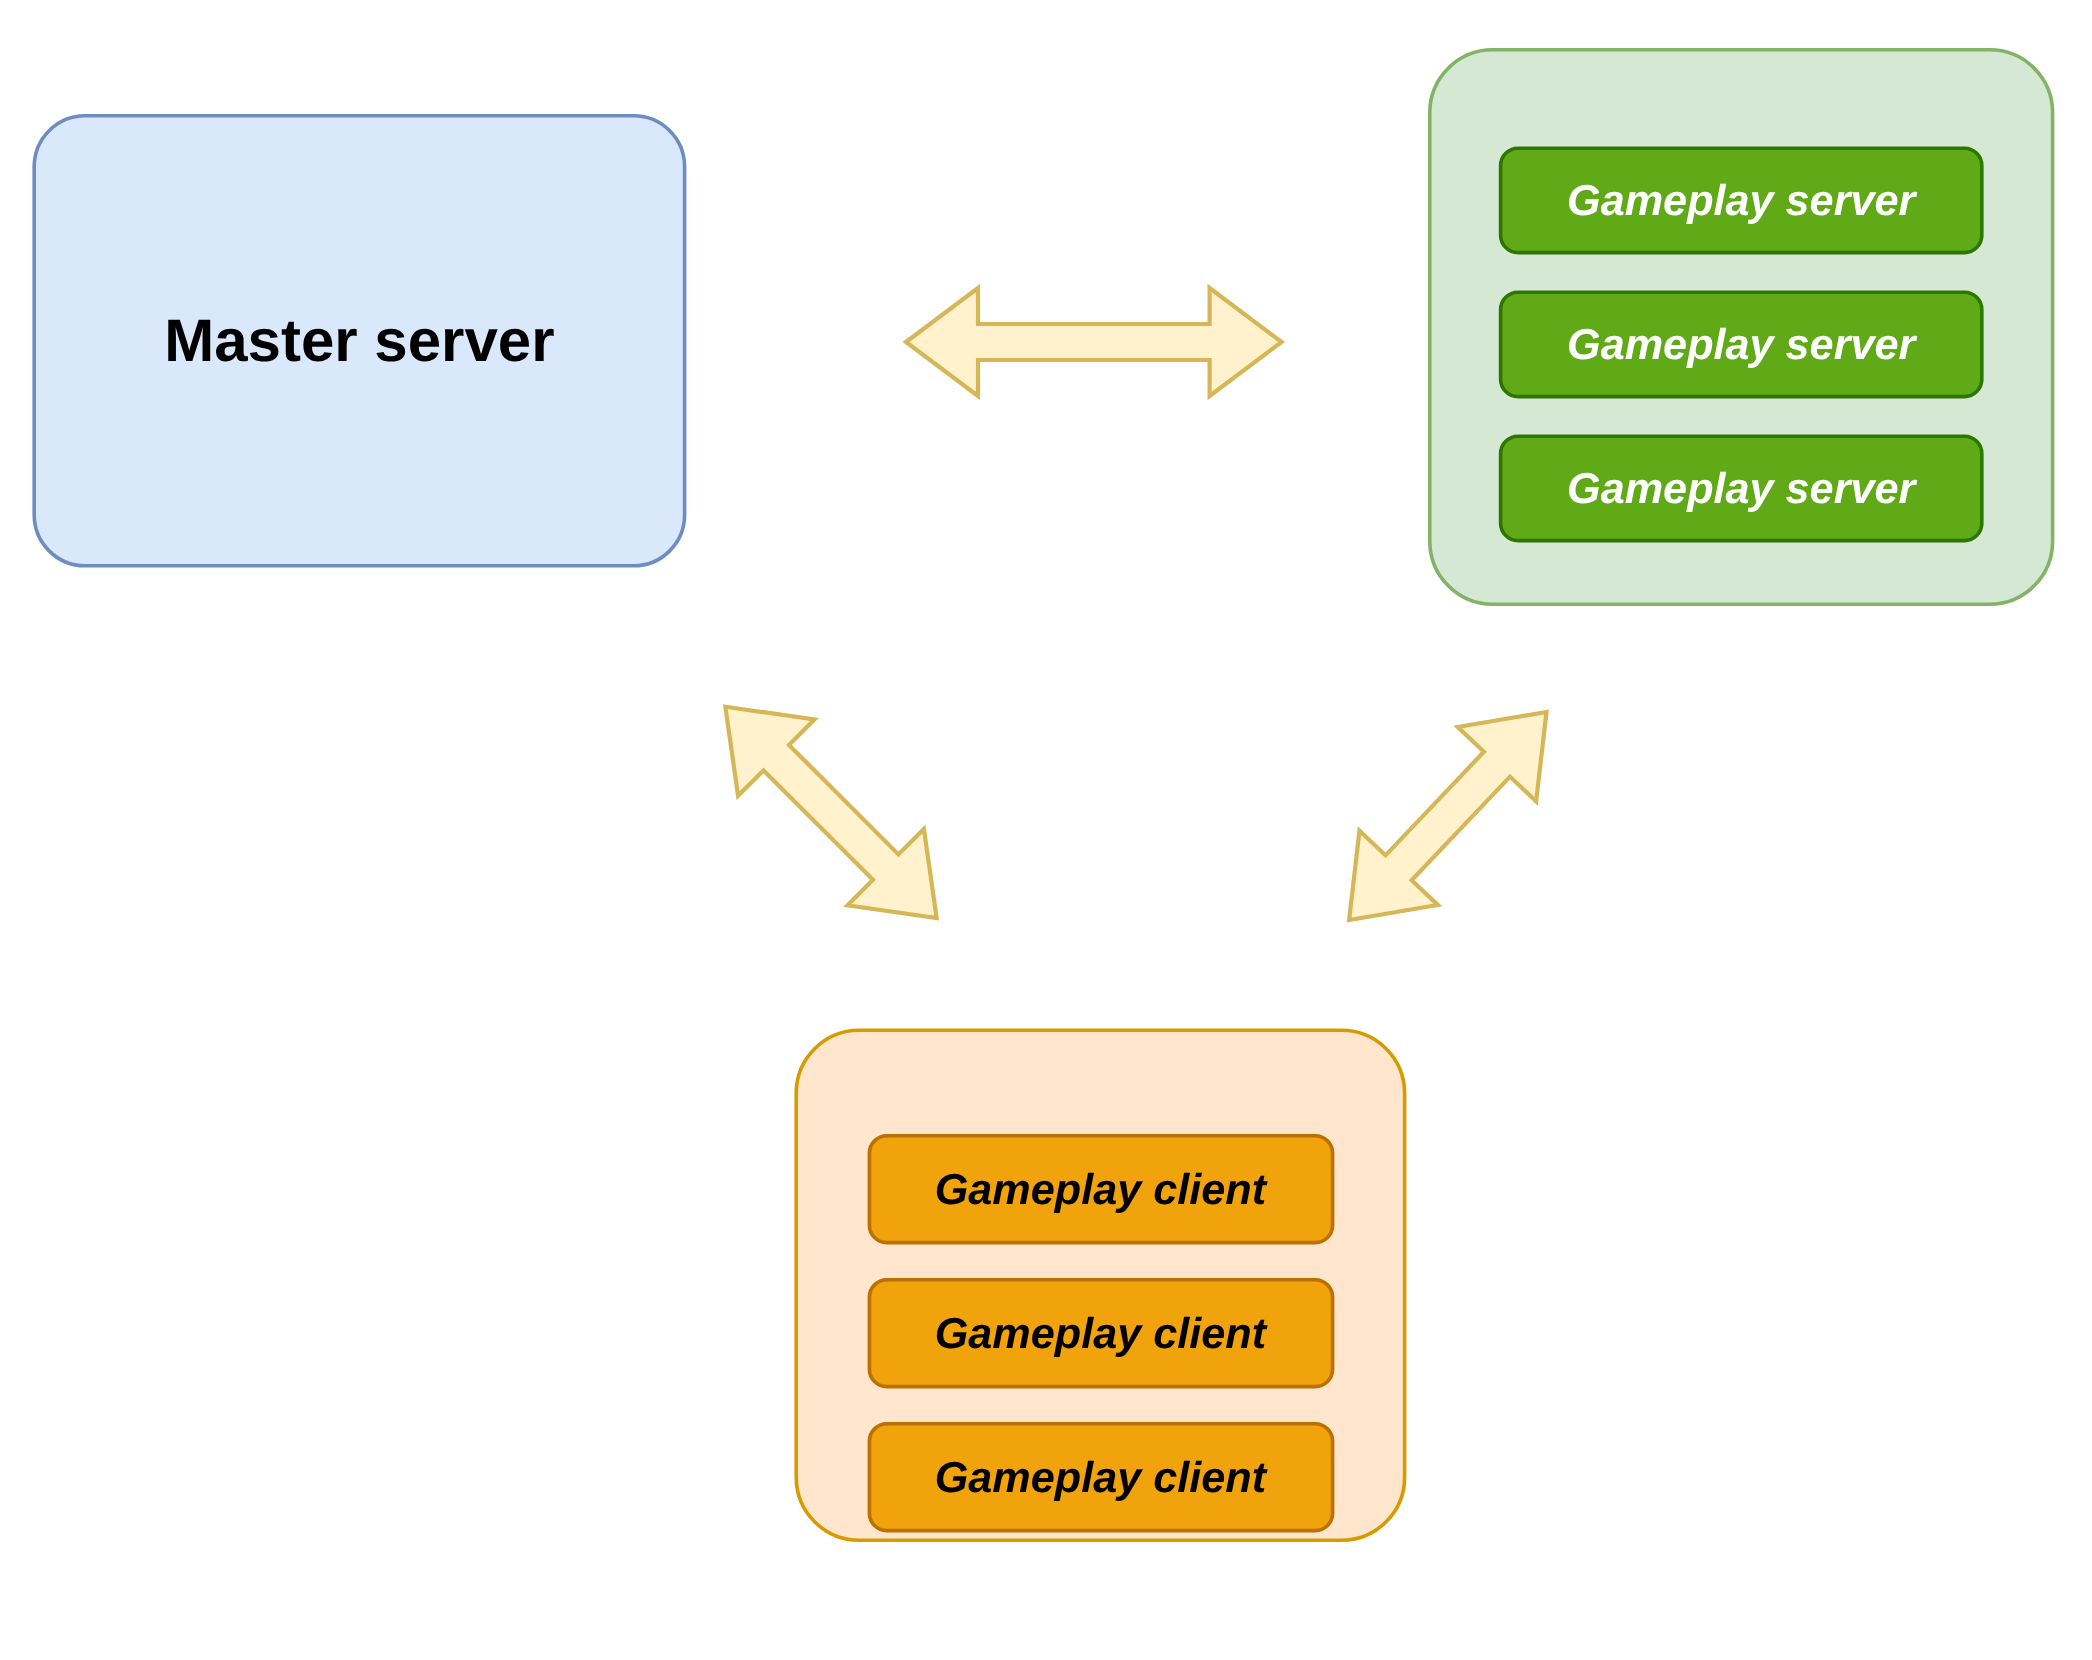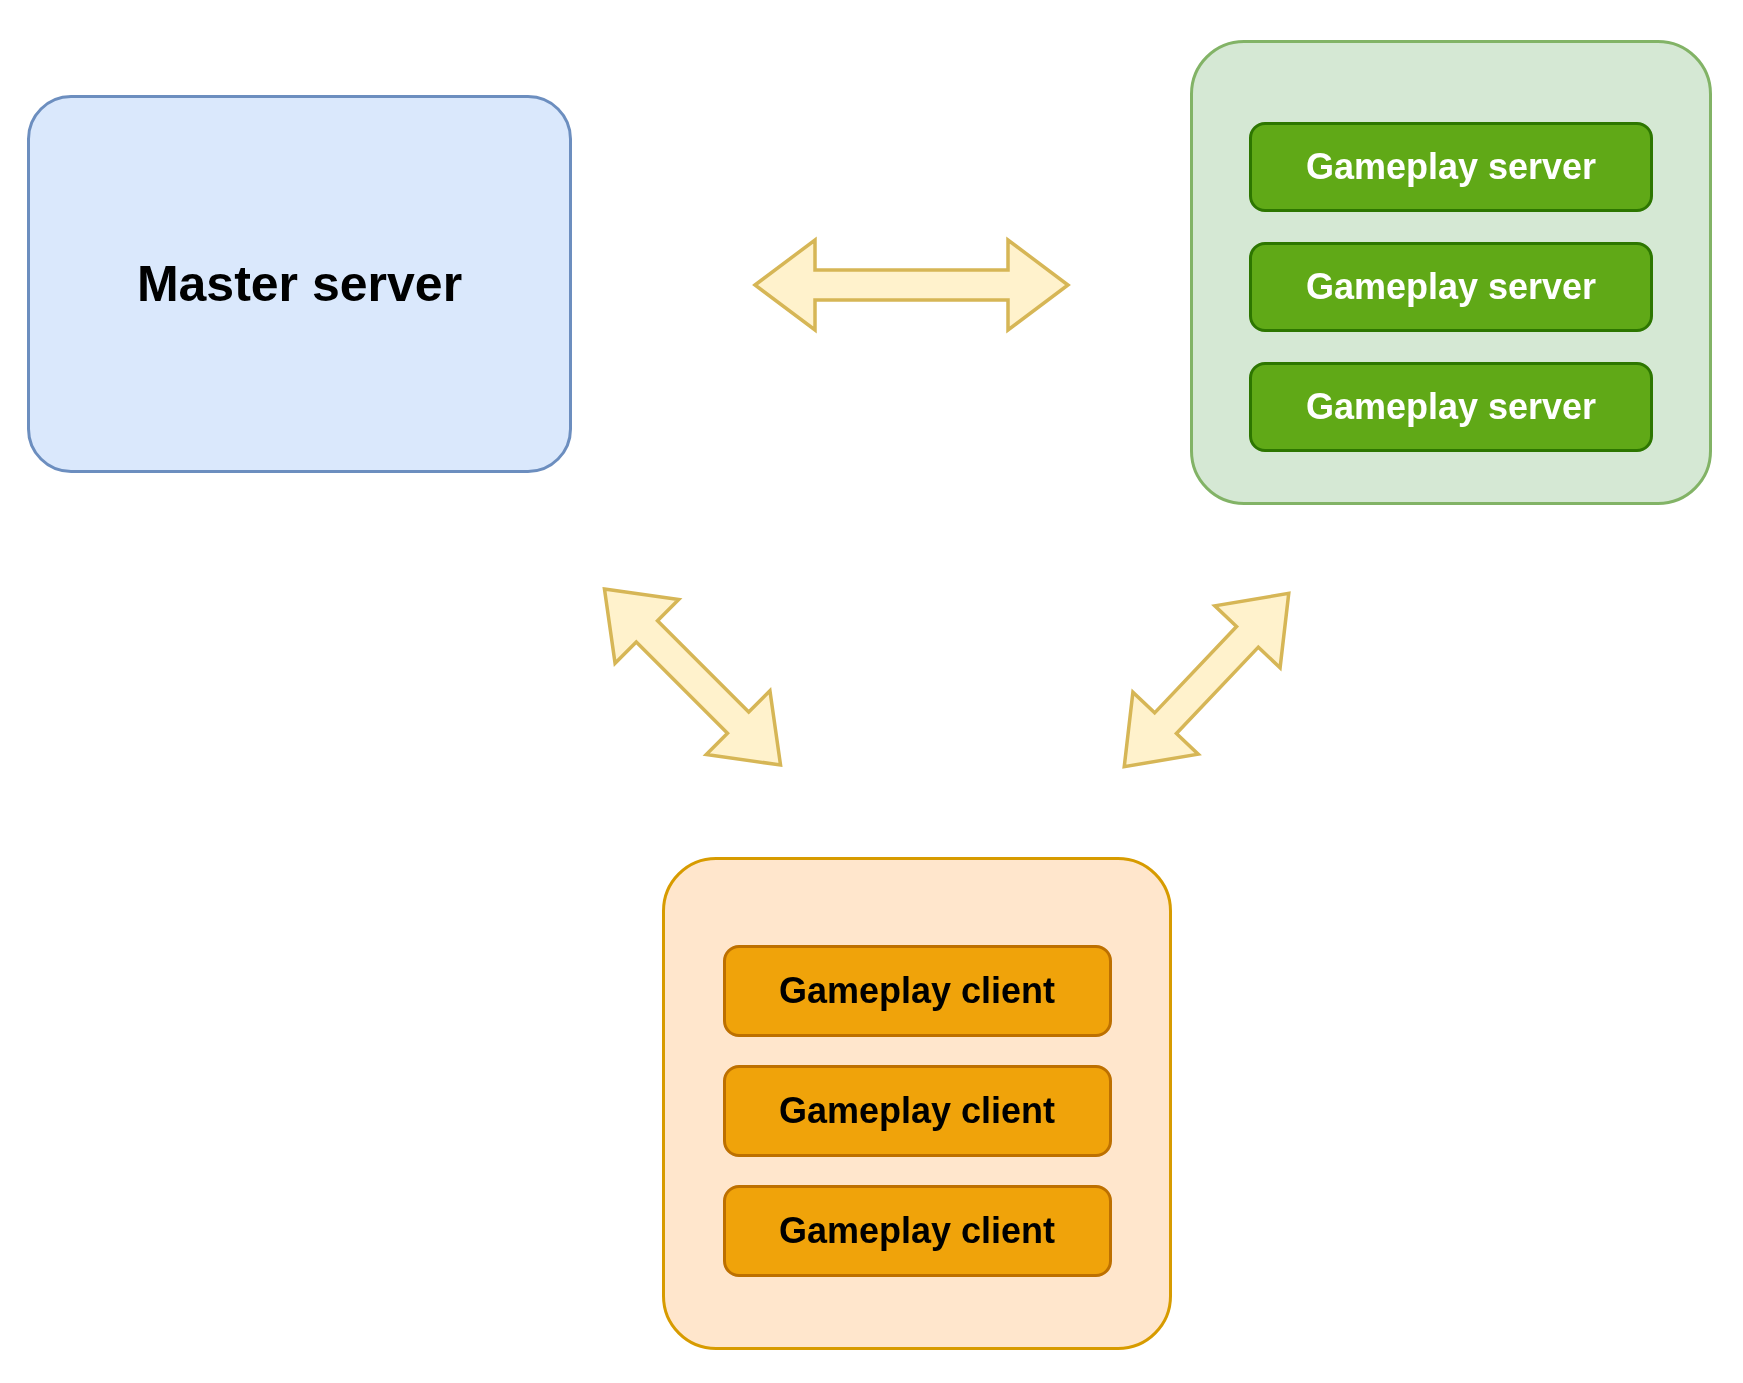--- a/index.html
+++ b/index.html
@@ -39,36 +39,37 @@
     white-space: nowrap;
   }
   
   .group-panel {
     position: absolute;
     box-sizing: border-box;
     display: flex;
     flex-direction: column;
     align-items: center;
     border-radius: 54px;
+    font-style: italic;
   }
   .servers-panel {
     left: 1190px;
     top: 40px;
     width: 522px;
     height: 465px;
     background: #d5e8d4;
     border: 3px solid #82b366;
     padding-top: 79px;
     gap: 30px;
   }
   .clients-panel {
     left: 662px;
     top: 857px;
     width: 510px;
-    height: 493px;
+    height: 428px;
     background: #ffe6cc;
     border: 3px solid #d79b00;
     padding-top: 85px;
     gap: 28px;
   }
   .inner-btn {
     box-sizing: border-box;
     display: flex;
     align-items: center;
     justify-content: center;

